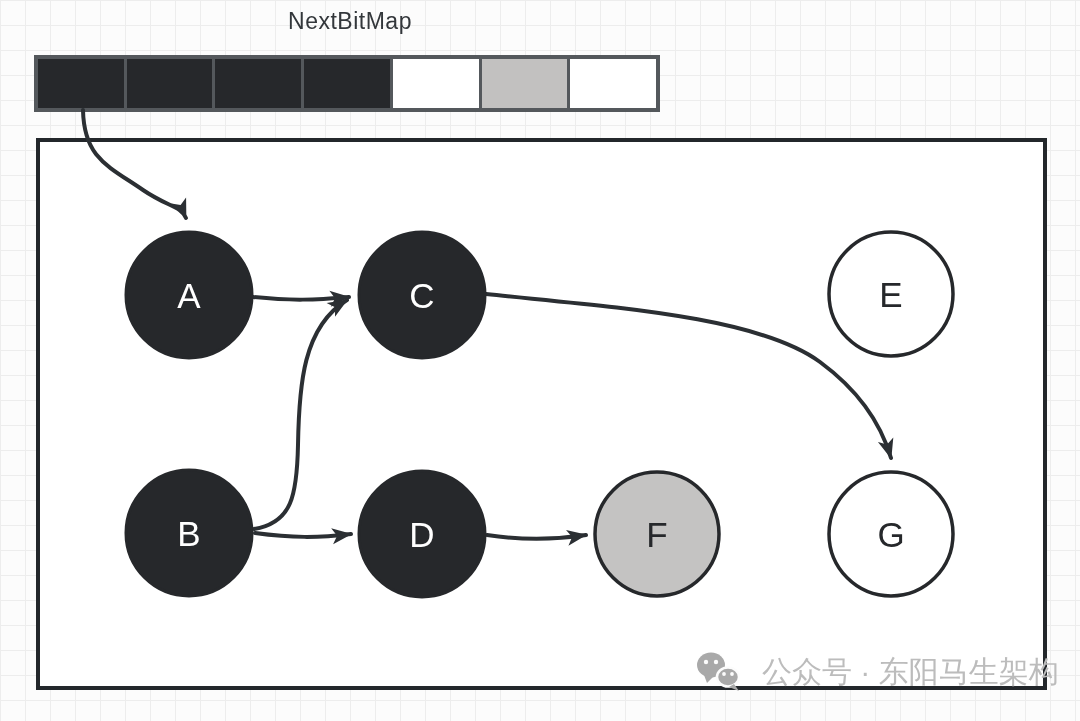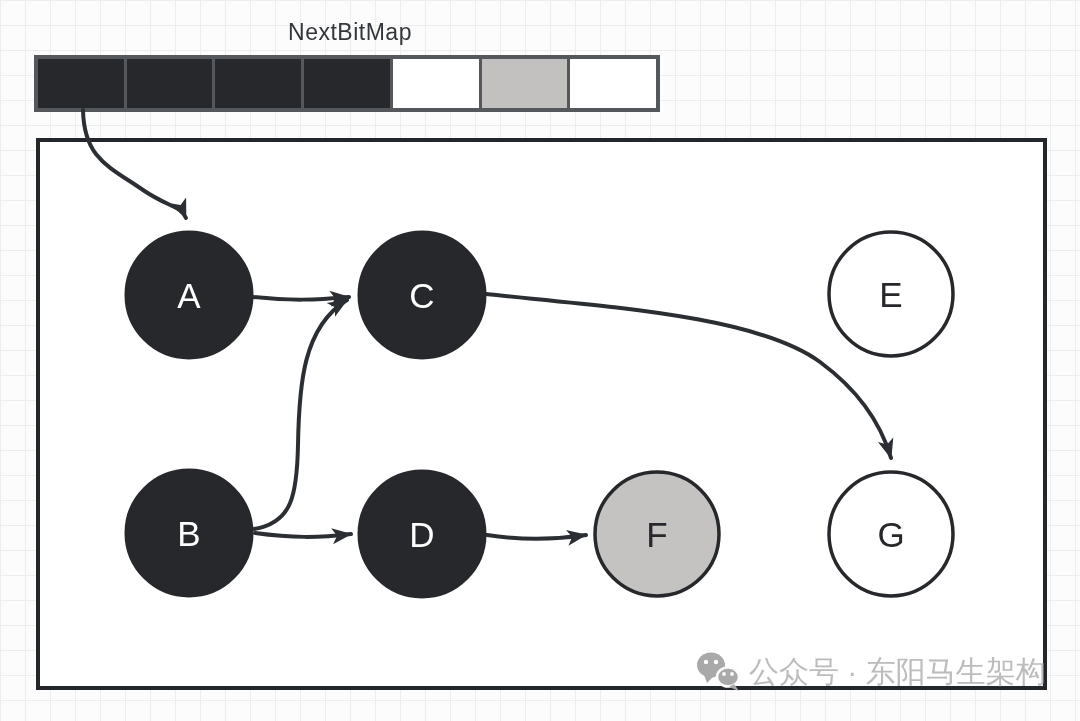--- a/index.html
+++ b/index.html
@@ -6,21 +6,21 @@
   body{
     width:1080px;height:721px;position:relative;overflow:hidden;
     font-family:"Liberation Sans",sans-serif;
     background-color:#fcfcfc;
     background-image:
       linear-gradient(to right,#ededed 1px,transparent 1px),
       linear-gradient(to bottom,#ededed 1px,transparent 1px);
     background-size:25px 25px;
   }
   .title{
-    position:absolute;left:225px;top:19px;width:250px;text-align:center;
+    position:absolute;left:225px;top:8px;width:250px;text-align:center;
     font-size:23px;font-weight:500;color:#33373b;letter-spacing:.5px;z-index:2;
   }
   .bitmap{
     position:absolute;left:34px;top:55px;width:626px;height:57px;
     box-sizing:border-box;border:4px solid #54585c;display:flex;background:#54585c;z-index:2;
   }
   .cell{flex:1 1 0;}
   .cell + .cell{border-left:3px solid #54585c;}
   .cell.filled{background:#26282b;}
   .cell.empty{background:#ffffff;}
@@ -31,21 +31,21 @@
   }
   svg.overlay{position:absolute;left:0;top:0;z-index:3;}
   .edge{stroke:#2b2f33;stroke-width:4;fill:none;stroke-linecap:round;}
   .node-dark{fill:#26282b;stroke:#26282b;stroke-width:3;}
   .node-light{fill:#ffffff;stroke:#26282b;stroke-width:3.5;}
   .node-gray{fill:#c4c3c2;stroke:#26282b;stroke-width:3.5;}
   .node-label{font-family:"Liberation Sans",sans-serif;font-size:35px;font-weight:500;text-anchor:middle;}
   .label-light{fill:#ffffff;}
   .label-dark{fill:#26282b;}
   .watermark{
-    position:absolute;left:694px;top:650px;z-index:4;display:flex;align-items:center;gap:3px;
+    position:absolute;left:694px;top:650px;z-index:4;display:flex;align-items:center;gap:16px;
     color:#bcbcbc;font-size:30px;white-space:nowrap;
   }
   .watermark .wm-icon{flex:0 0 auto;}
 </style>
 </head>
 <body>
 
 <div class="title">NextBitMap</div>
 
 <div class="bitmap">

